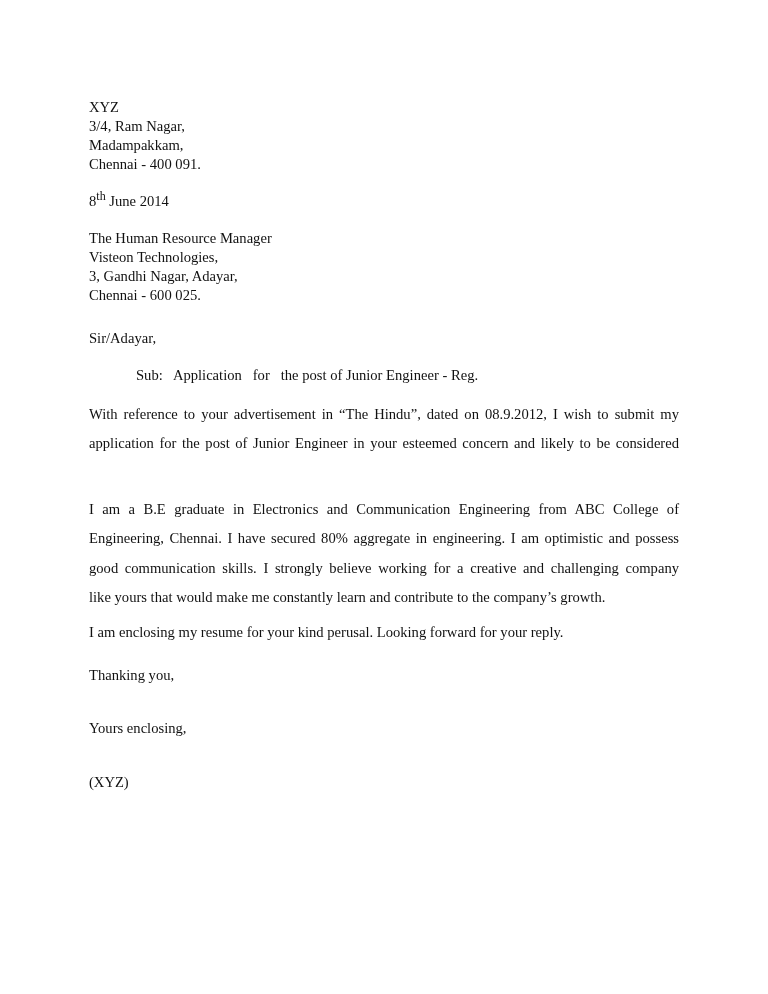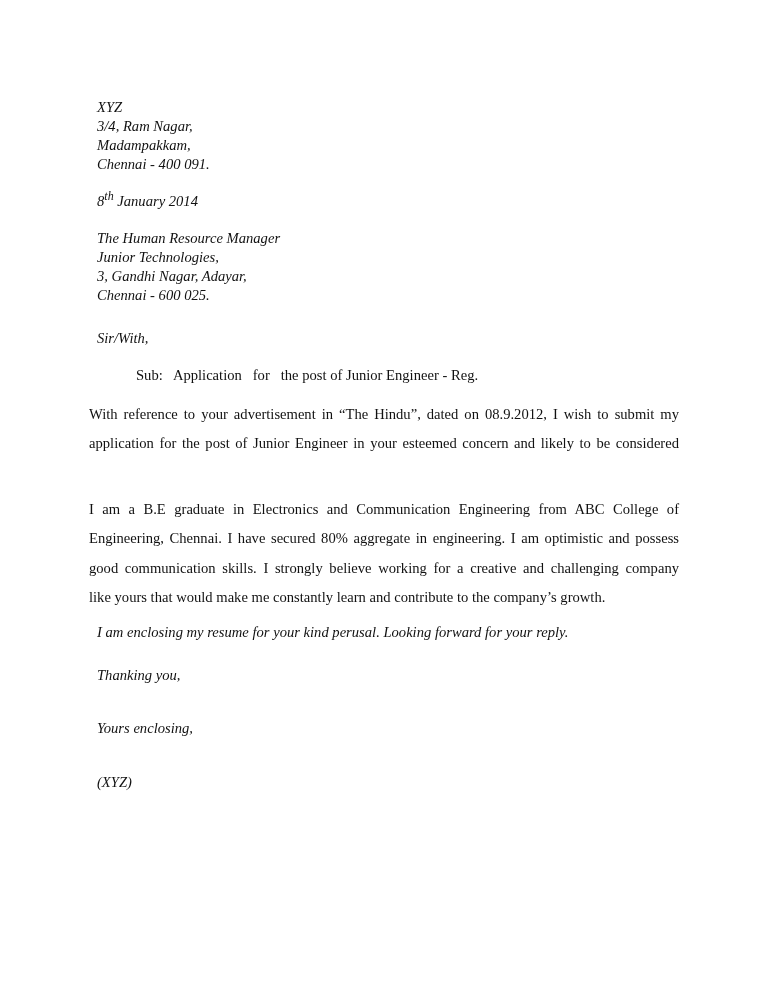--- a/index.html
+++ b/index.html
@@ -17,24 +17,23 @@
       font-size: 14.6px;
     }
     .page {
       position: absolute;
       left: 89px;
       top: 0;
       width: 590px;
     }
     .line {
       position: absolute;
-      left: 8px;
+      left: 0;
       white-space: nowrap;
       line-height: 19px;
-      font-style: italic;
     }
     .para {
       position: absolute;
       left: 0;
       width: 590px;
       text-align: justify;
       text-align-last: left;
       line-height: 29.3px;
     }
     .para .ln {
@@ -64,28 +63,28 @@
 </head>
 <body>
 
 <div class="page">
 
   <div class="line" style="top:98px">XYZ</div>
   <div class="line" style="top:117px">3/4, Ram Nagar,</div>
   <div class="line" style="top:136px">Madampakkam,</div>
   <div class="line" style="top:155px">Chennai - 400 091.</div>
 
-  <div class="line" style="top:192px"><span>8</span><sup>th</sup><span> January 2014</span></div>
+  <div class="line" style="top:192px"><span>8</span><sup>th</sup><span> June 2014</span></div>
 
   <div class="line" style="top:229px">The Human Resource Manager</div>
-  <div class="line" style="top:248px">Junior Technologies,</div>
+  <div class="line" style="top:248px">Visteon Technologies,</div>
   <div class="line" style="top:267px">3, Gandhi Nagar, Adayar,</div>
   <div class="line" style="top:286px">Chennai - 600 025.</div>
 
-  <div class="line" style="top:329px">Sir/With,</div>
+  <div class="line" style="top:329px">Sir/Adayar,</div>
 
   <div class="subject">Sub:   Application   for   the post of Junior Engineer - Reg.</div>
 
   <div class="para" style="top:400px">
     <span class="ln">With reference to your advertisement in “The Hindu”, dated on 08.9.2012, I wish to submit my</span>
     <span class="ln">application for the post of Junior Engineer in your esteemed concern and likely to be considered</span>
   </div>
 
   <div class="para" style="top:495px">
     <span class="ln">I am a B.E graduate in Electronics and Communication Engineering from ABC College of</span>

